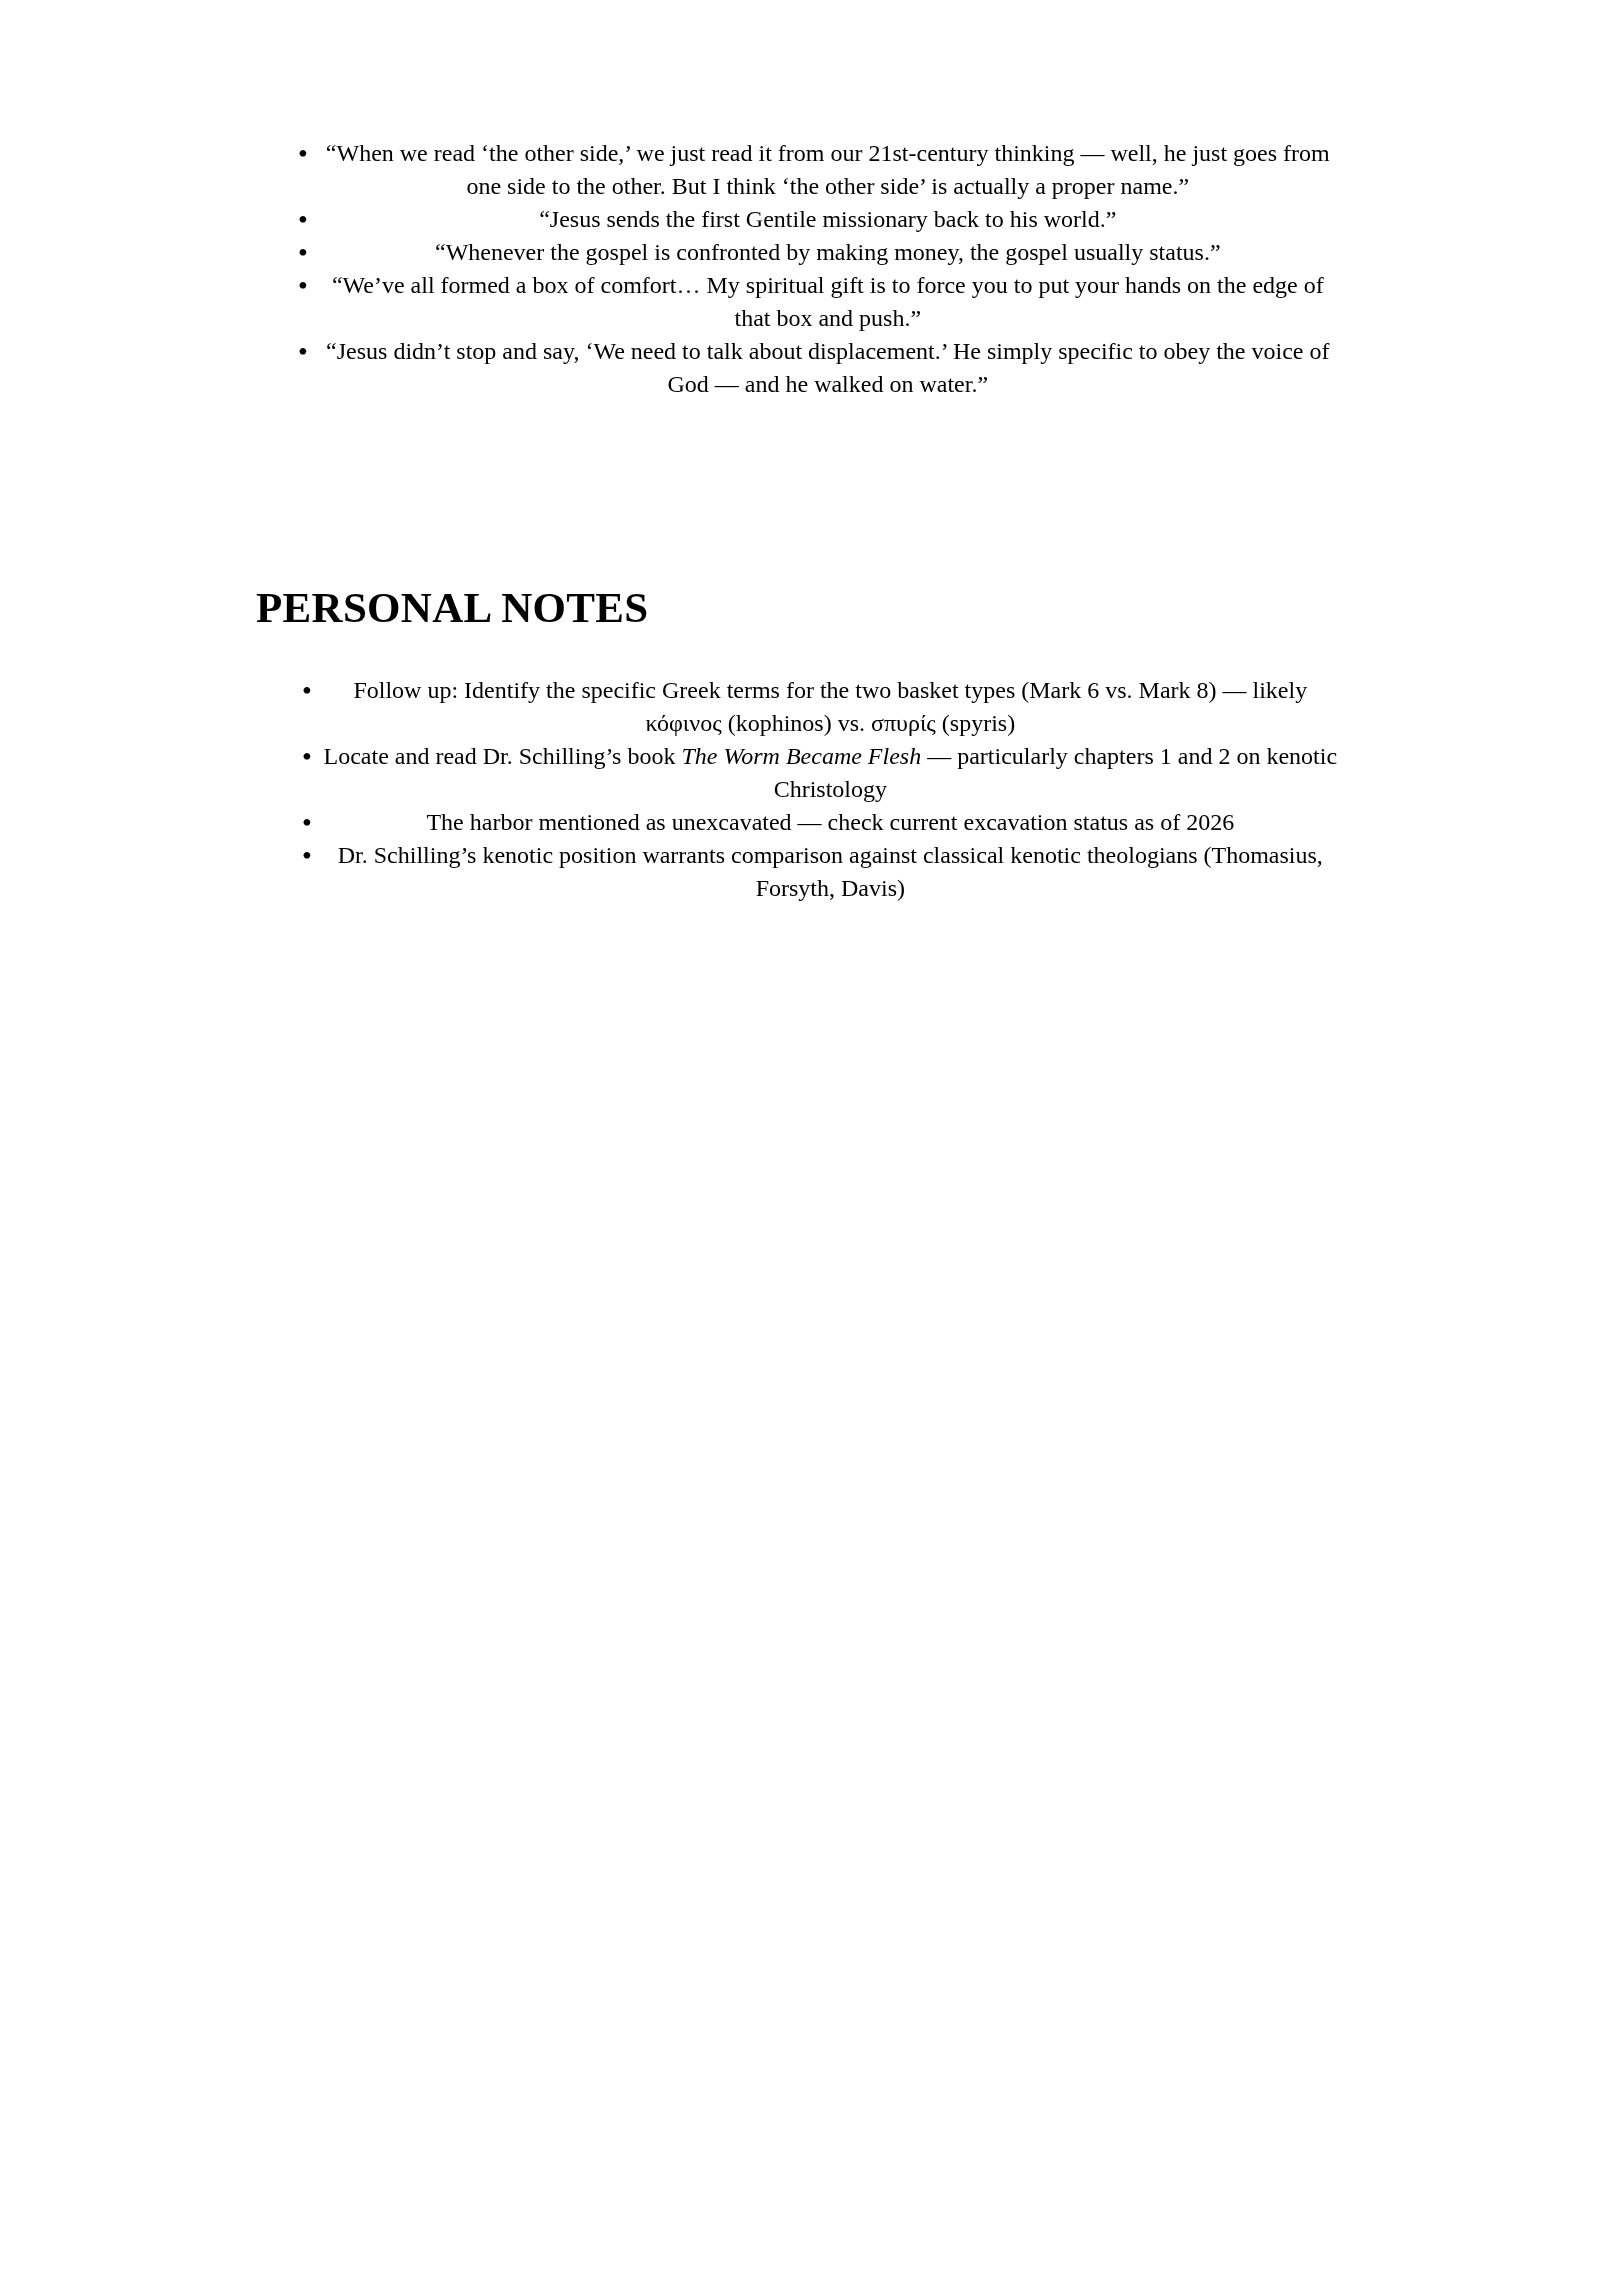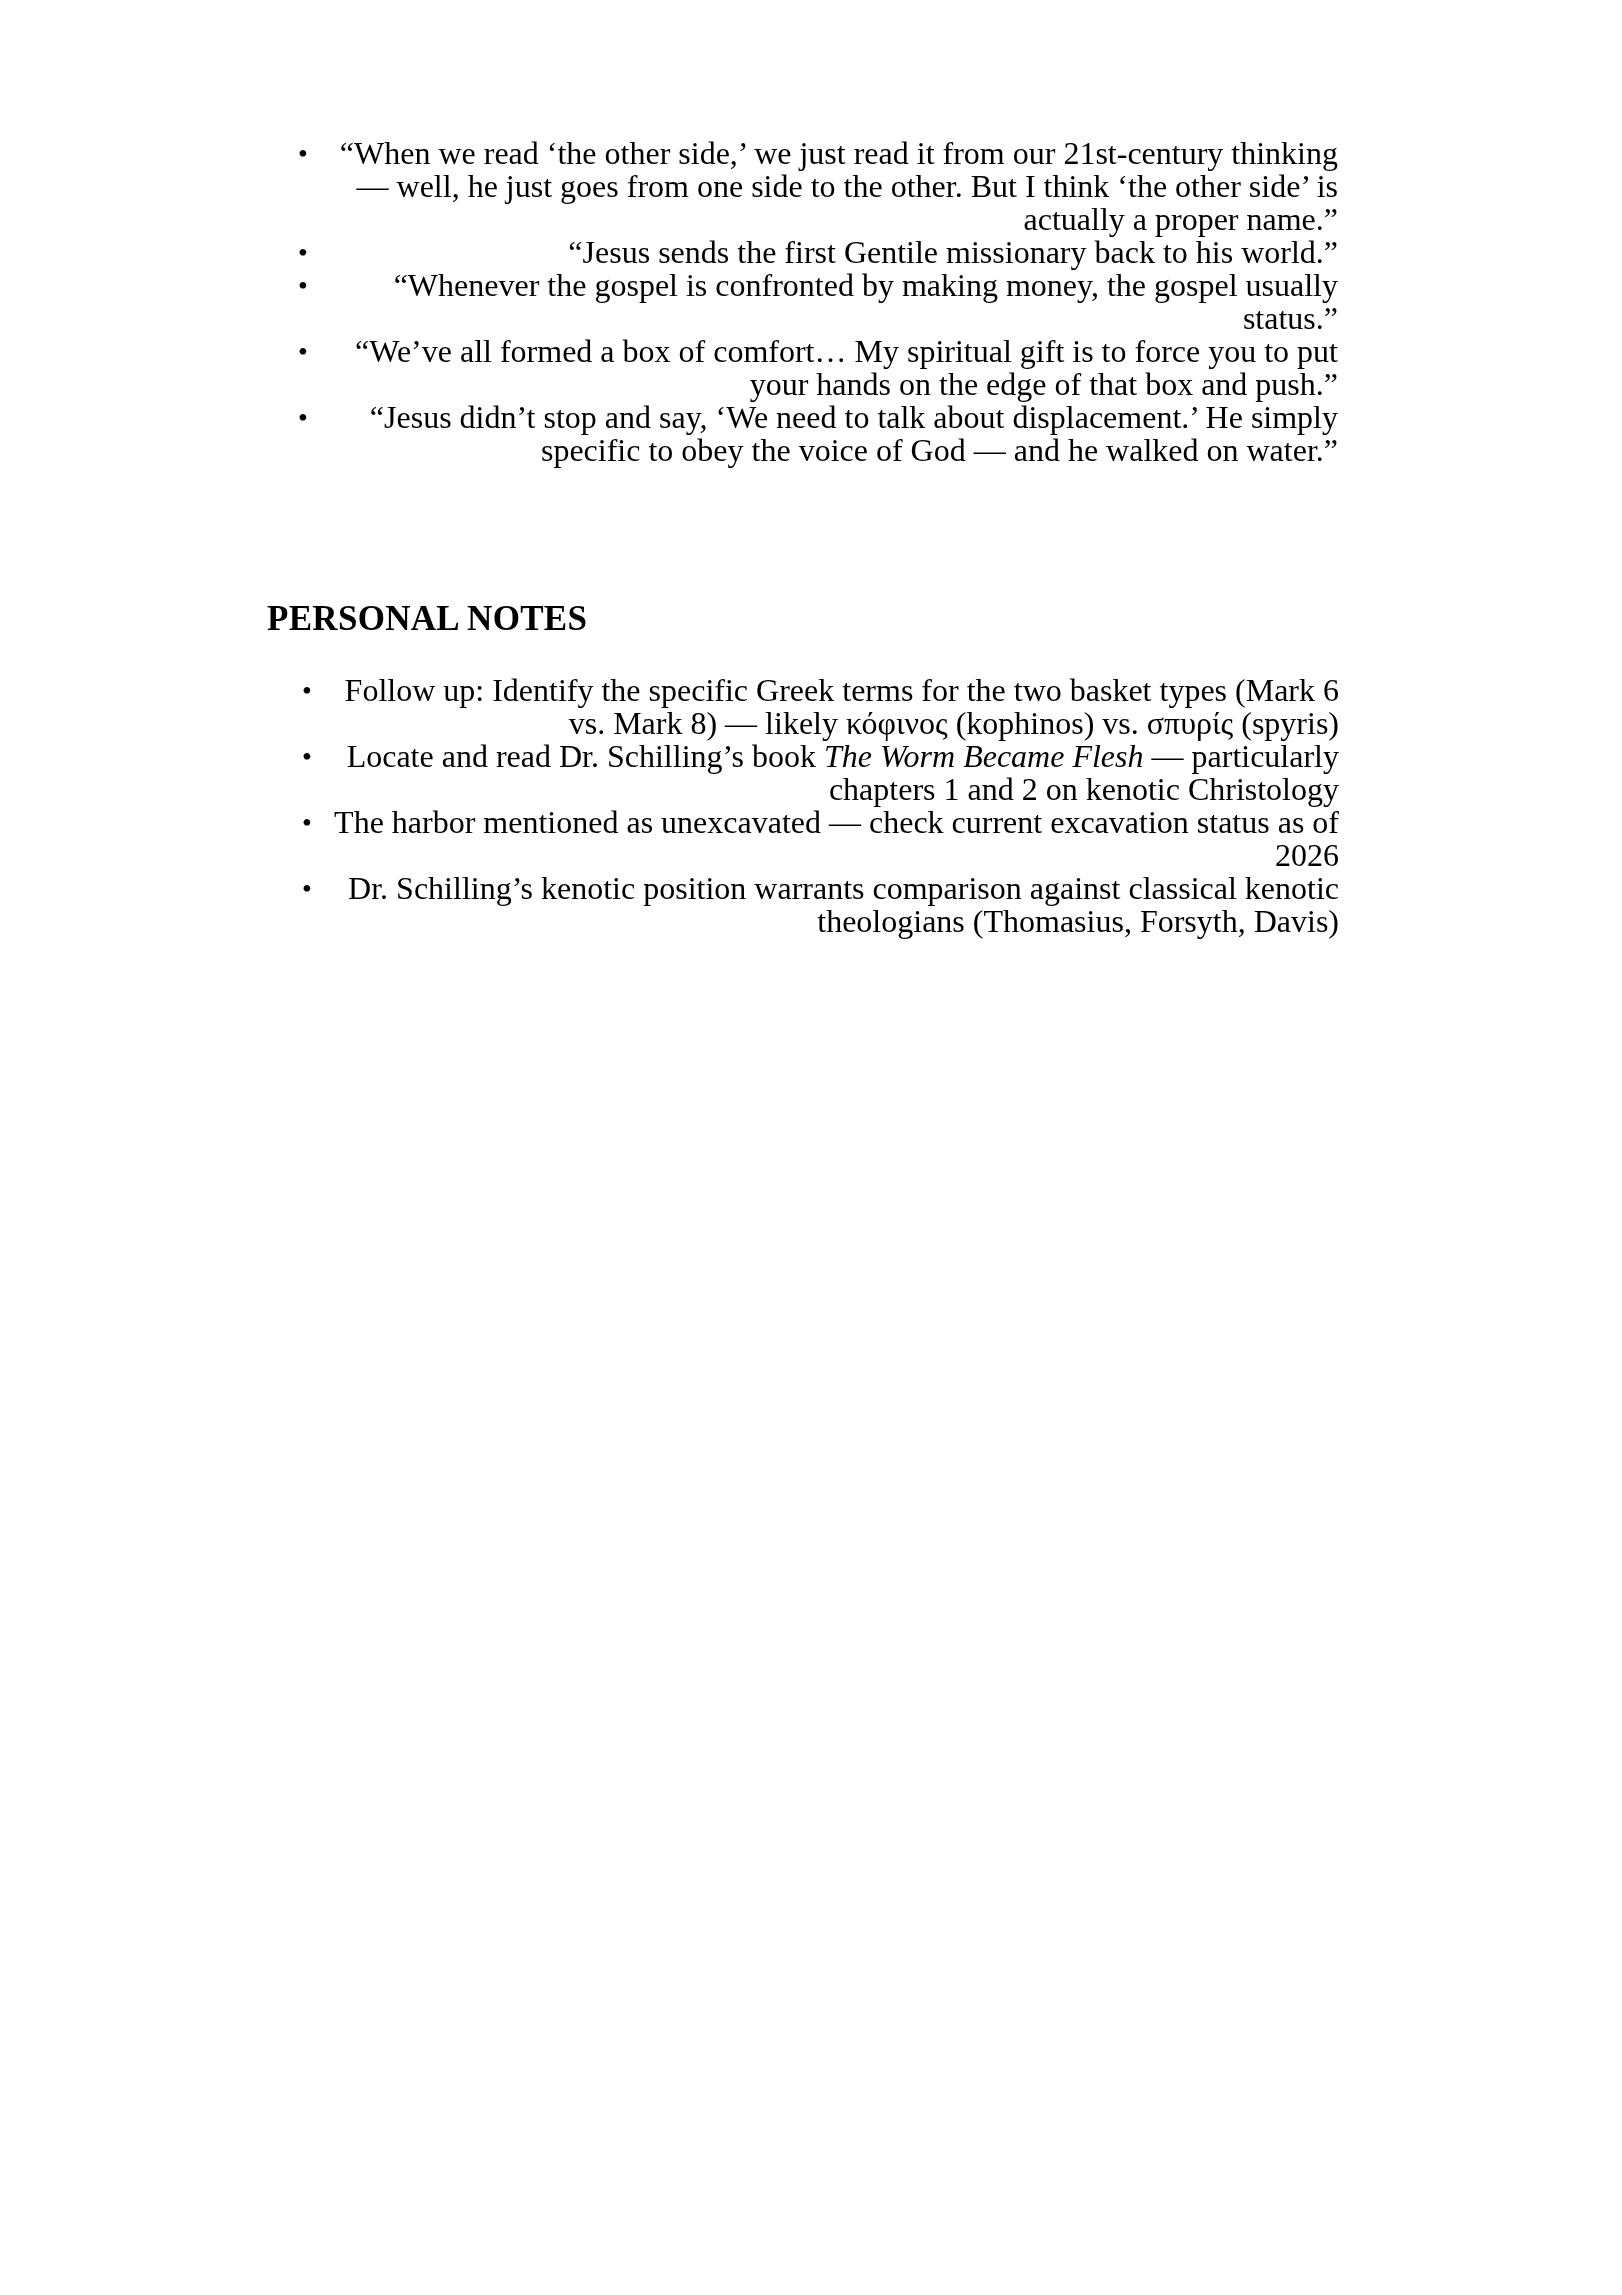--- a/index.html
+++ b/index.html
@@ -29,46 +29,46 @@
   }
 
   ul.bullets {
     list-style: none;
     margin: 0;
     padding: 0;
   }
   ul.bullets > li {
     position: relative;
     padding-left: 19.6px;
-    font-size: 32px;
+    font-size: 24px;
     line-height: 33px;
-    text-align: right;
+    text-align: center;
     margin: 0 0 0 0;
   }
   ul.bullets > li::before {
     content: "\2022";
     position: absolute;
     left: 0px;
     top: 0;
     font-size: 28px;
     line-height: 33px;
   }
 
   
   #quotes-list {
     margin-left: 43px;
     width: 1040px;
   }
 
   
   .section-heading {
-    font-size: 35px;
+    font-size: 43px;
     font-weight: bold;
     line-height: 47px;
-    margin: 12px;
+    margin: 1px;
     padding: 0;
     letter-spacing: 0.3px;
     position: absolute;
     left: 0px;
     top: 446px;
     white-space: nowrap;
   }
 
   
   #notes-list {

